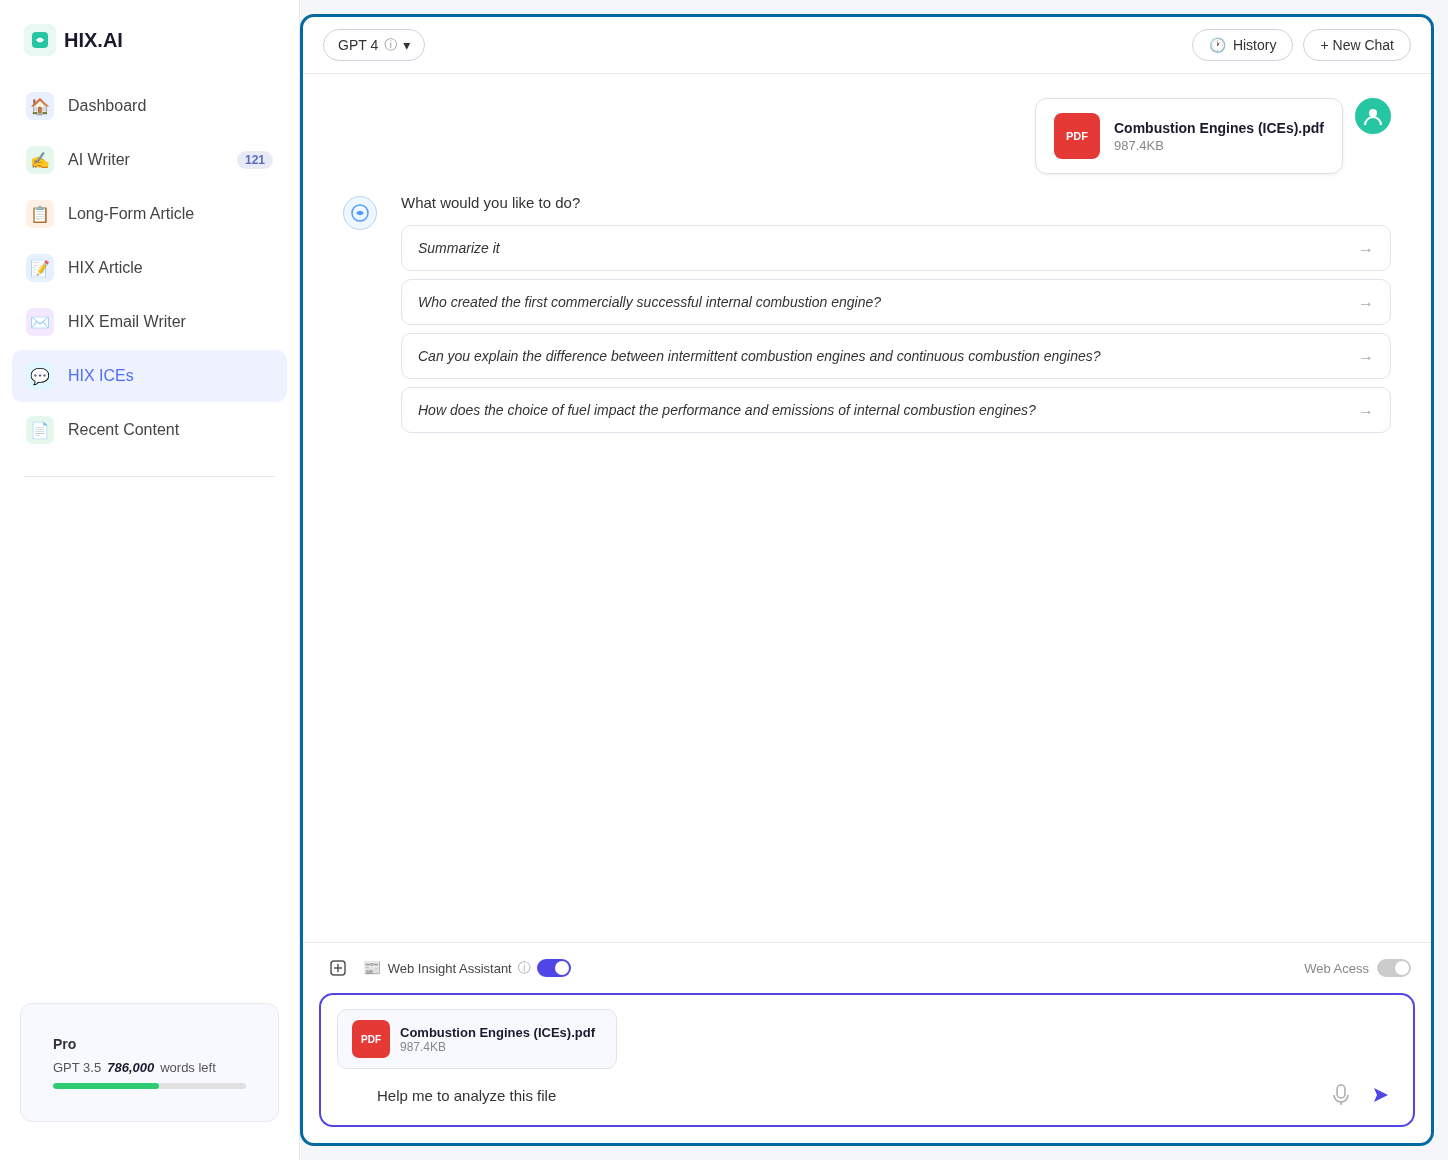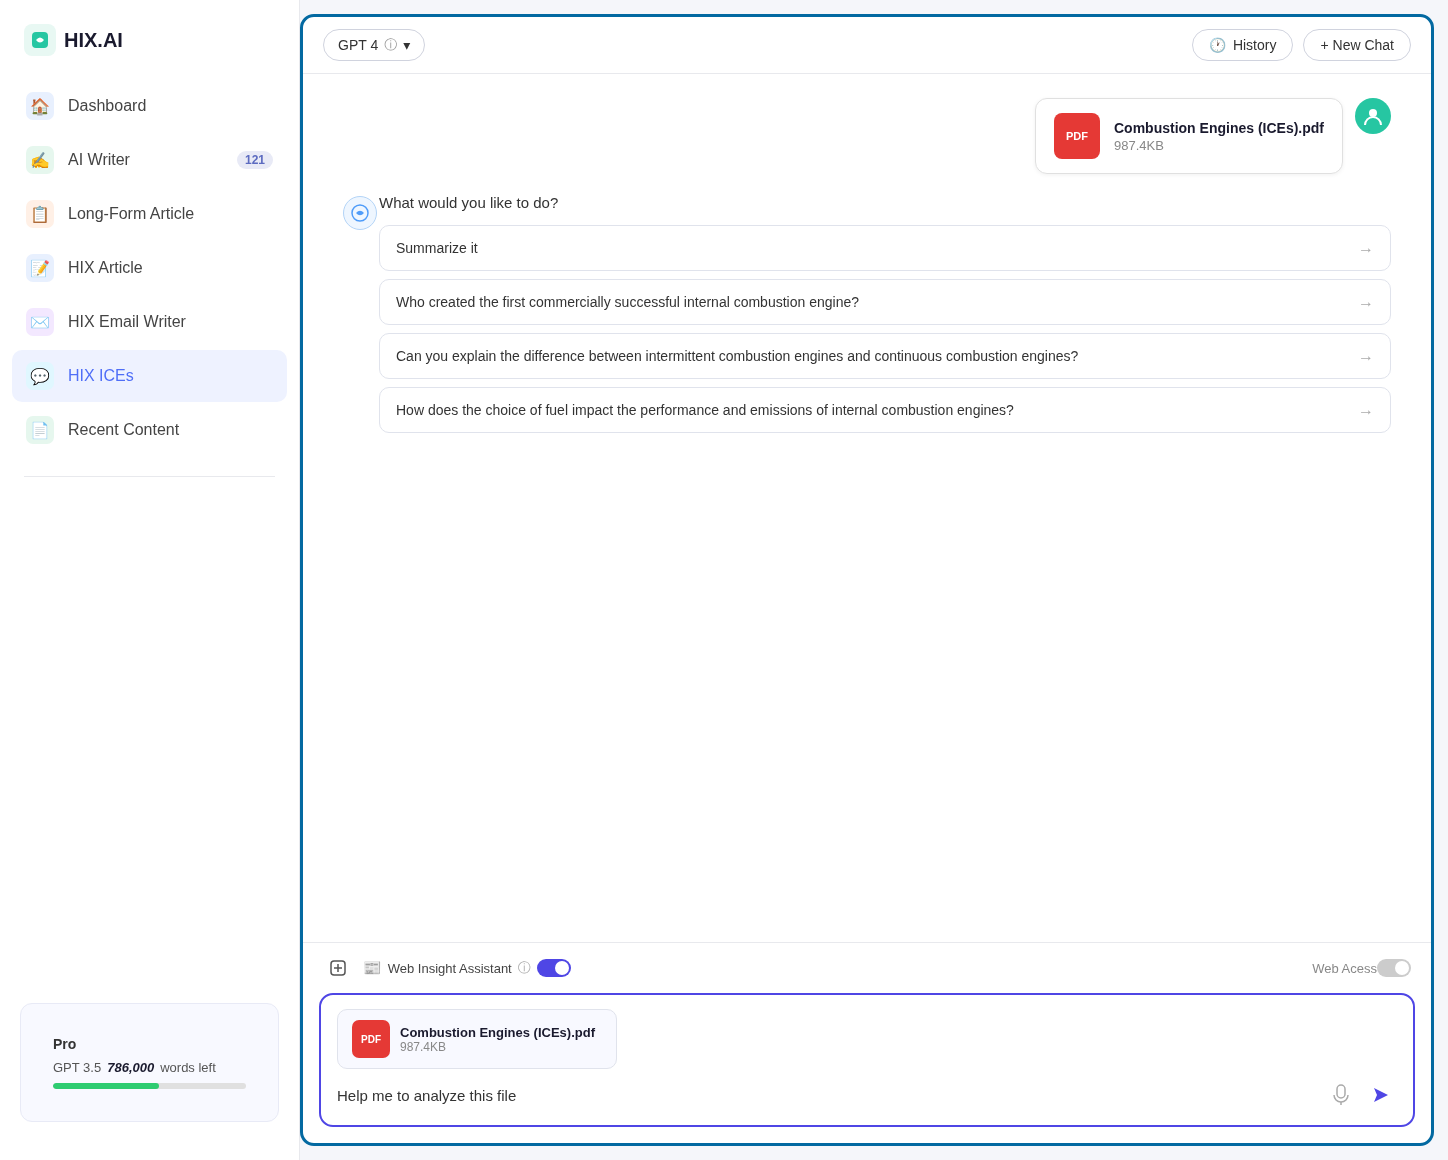--- a/index.html
+++ b/index.html
@@ -251,21 +251,21 @@
       align-items: center;
       justify-content: center;
       flex-shrink: 0;
     }
     .user-avatar svg { display: block; }
 
     
     .bot-message {
       display: flex;
       align-items: flex-start;
-      gap: 2px;
+      gap: 24px;
     }
     .bot-avatar {
       width: 34px;
       height: 34px;
       border-radius: 50%;
       background: #eef6ff;
       border: 1.5px solid #b3d4f7;
       display: flex;
       align-items: center;
       justify-content: center;
@@ -276,20 +276,21 @@
     .bot-question {
       font-size: 15px;
       color: #333;
       margin-bottom: 14px;
       font-weight: 500;
     }
     .suggestion-list {
       display: flex;
       flex-direction: column;
       gap: 8px;
+      font-style: italic;
     }
     .suggestion-item {
       display: flex;
       align-items: center;
       justify-content: space-between;
       border: 1px solid #e0e3ec;
       border-radius: 10px;
       padding: 13px 16px;
       font-size: 14px;
       color: #333;
@@ -344,21 +345,21 @@
       background: #fff;
       border-radius: 50%;
       top: 2px;
       right: 2px;
       transition: right 0.2s;
     }
     .web-access-label {
       margin-left: auto;
       display: flex;
       align-items: center;
-      gap: 0;
+      gap: 8px;
       font-size: 13px;
       color: #888;
     }
     .web-access-toggle {
       width: 34px;
       height: 18px;
       background: #ccc;
       border-radius: 9px;
       position: relative;
       cursor: pointer;
@@ -413,20 +414,21 @@
       color: #1a1a2e;
     }
     .attached-pdf-size {
       font-size: 12px;
       color: #888;
     }
     .input-row {
       display: flex;
       align-items: center;
       gap: 10px;
+      margin-left: 40px;
     }
     .chat-input {
       flex: 1;
       border: none;
       outline: none;
       font-size: 15px;
       color: #333;
       background: transparent;
     }
     .send-actions {

